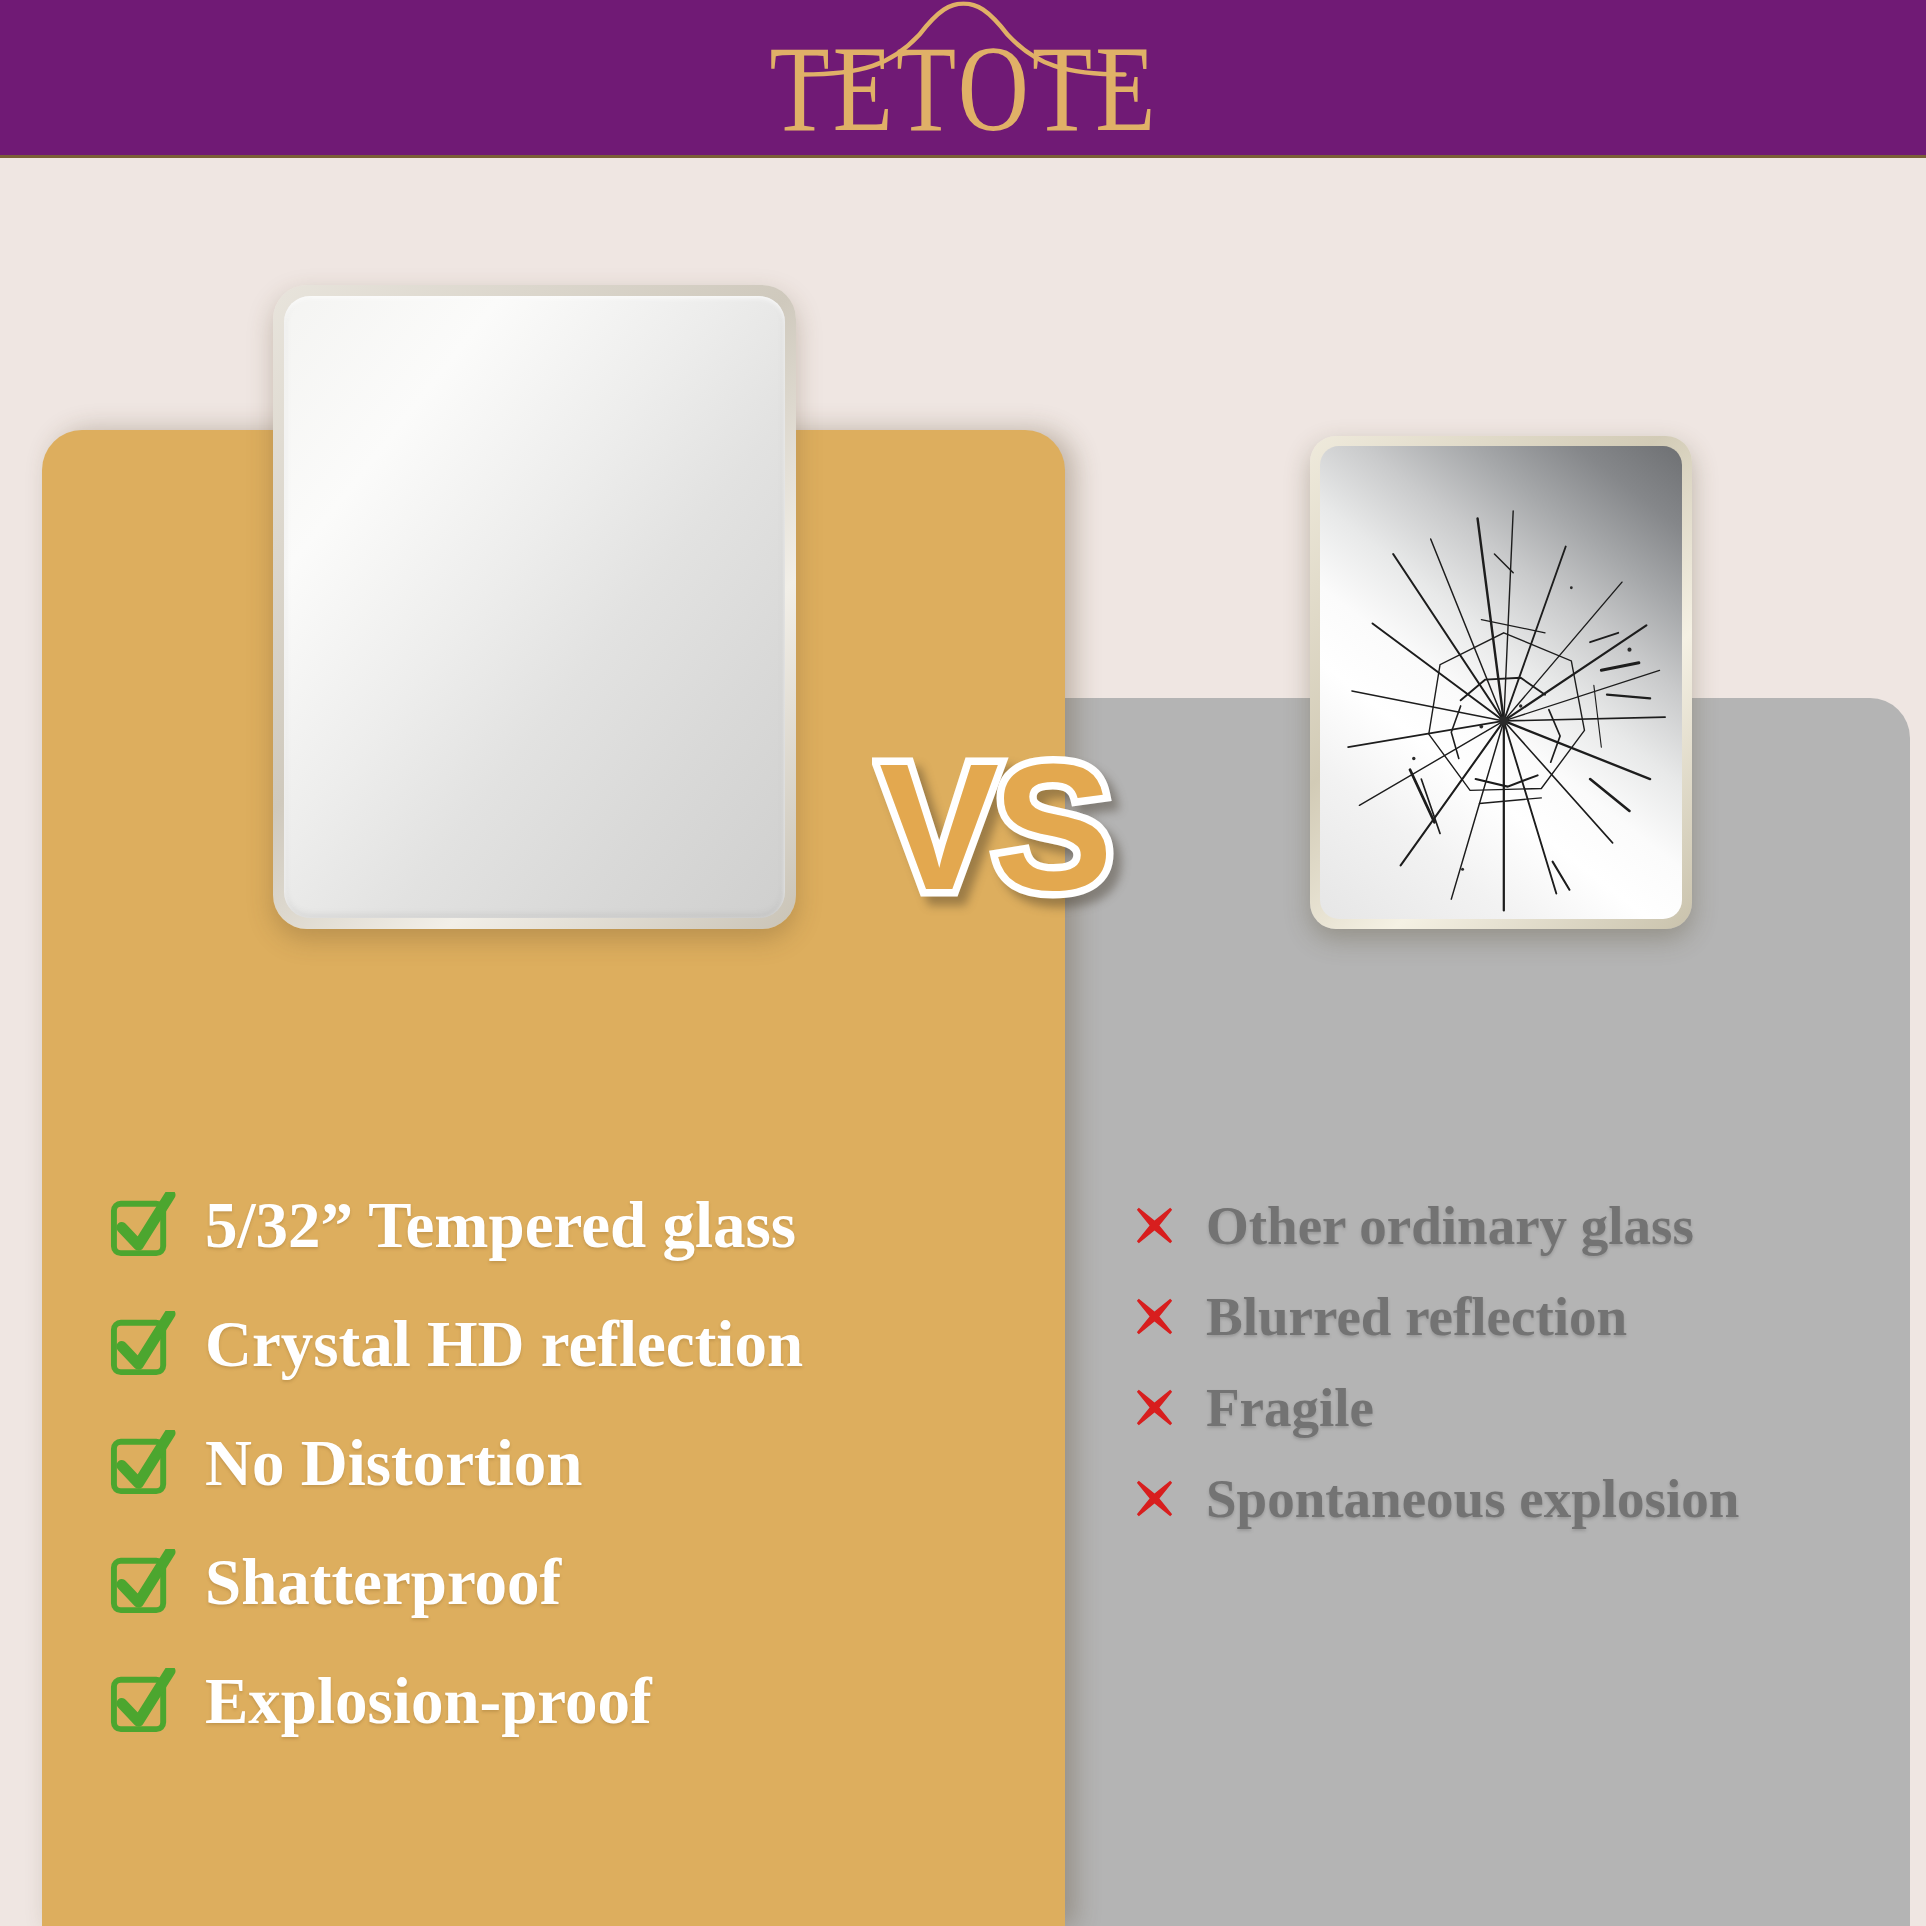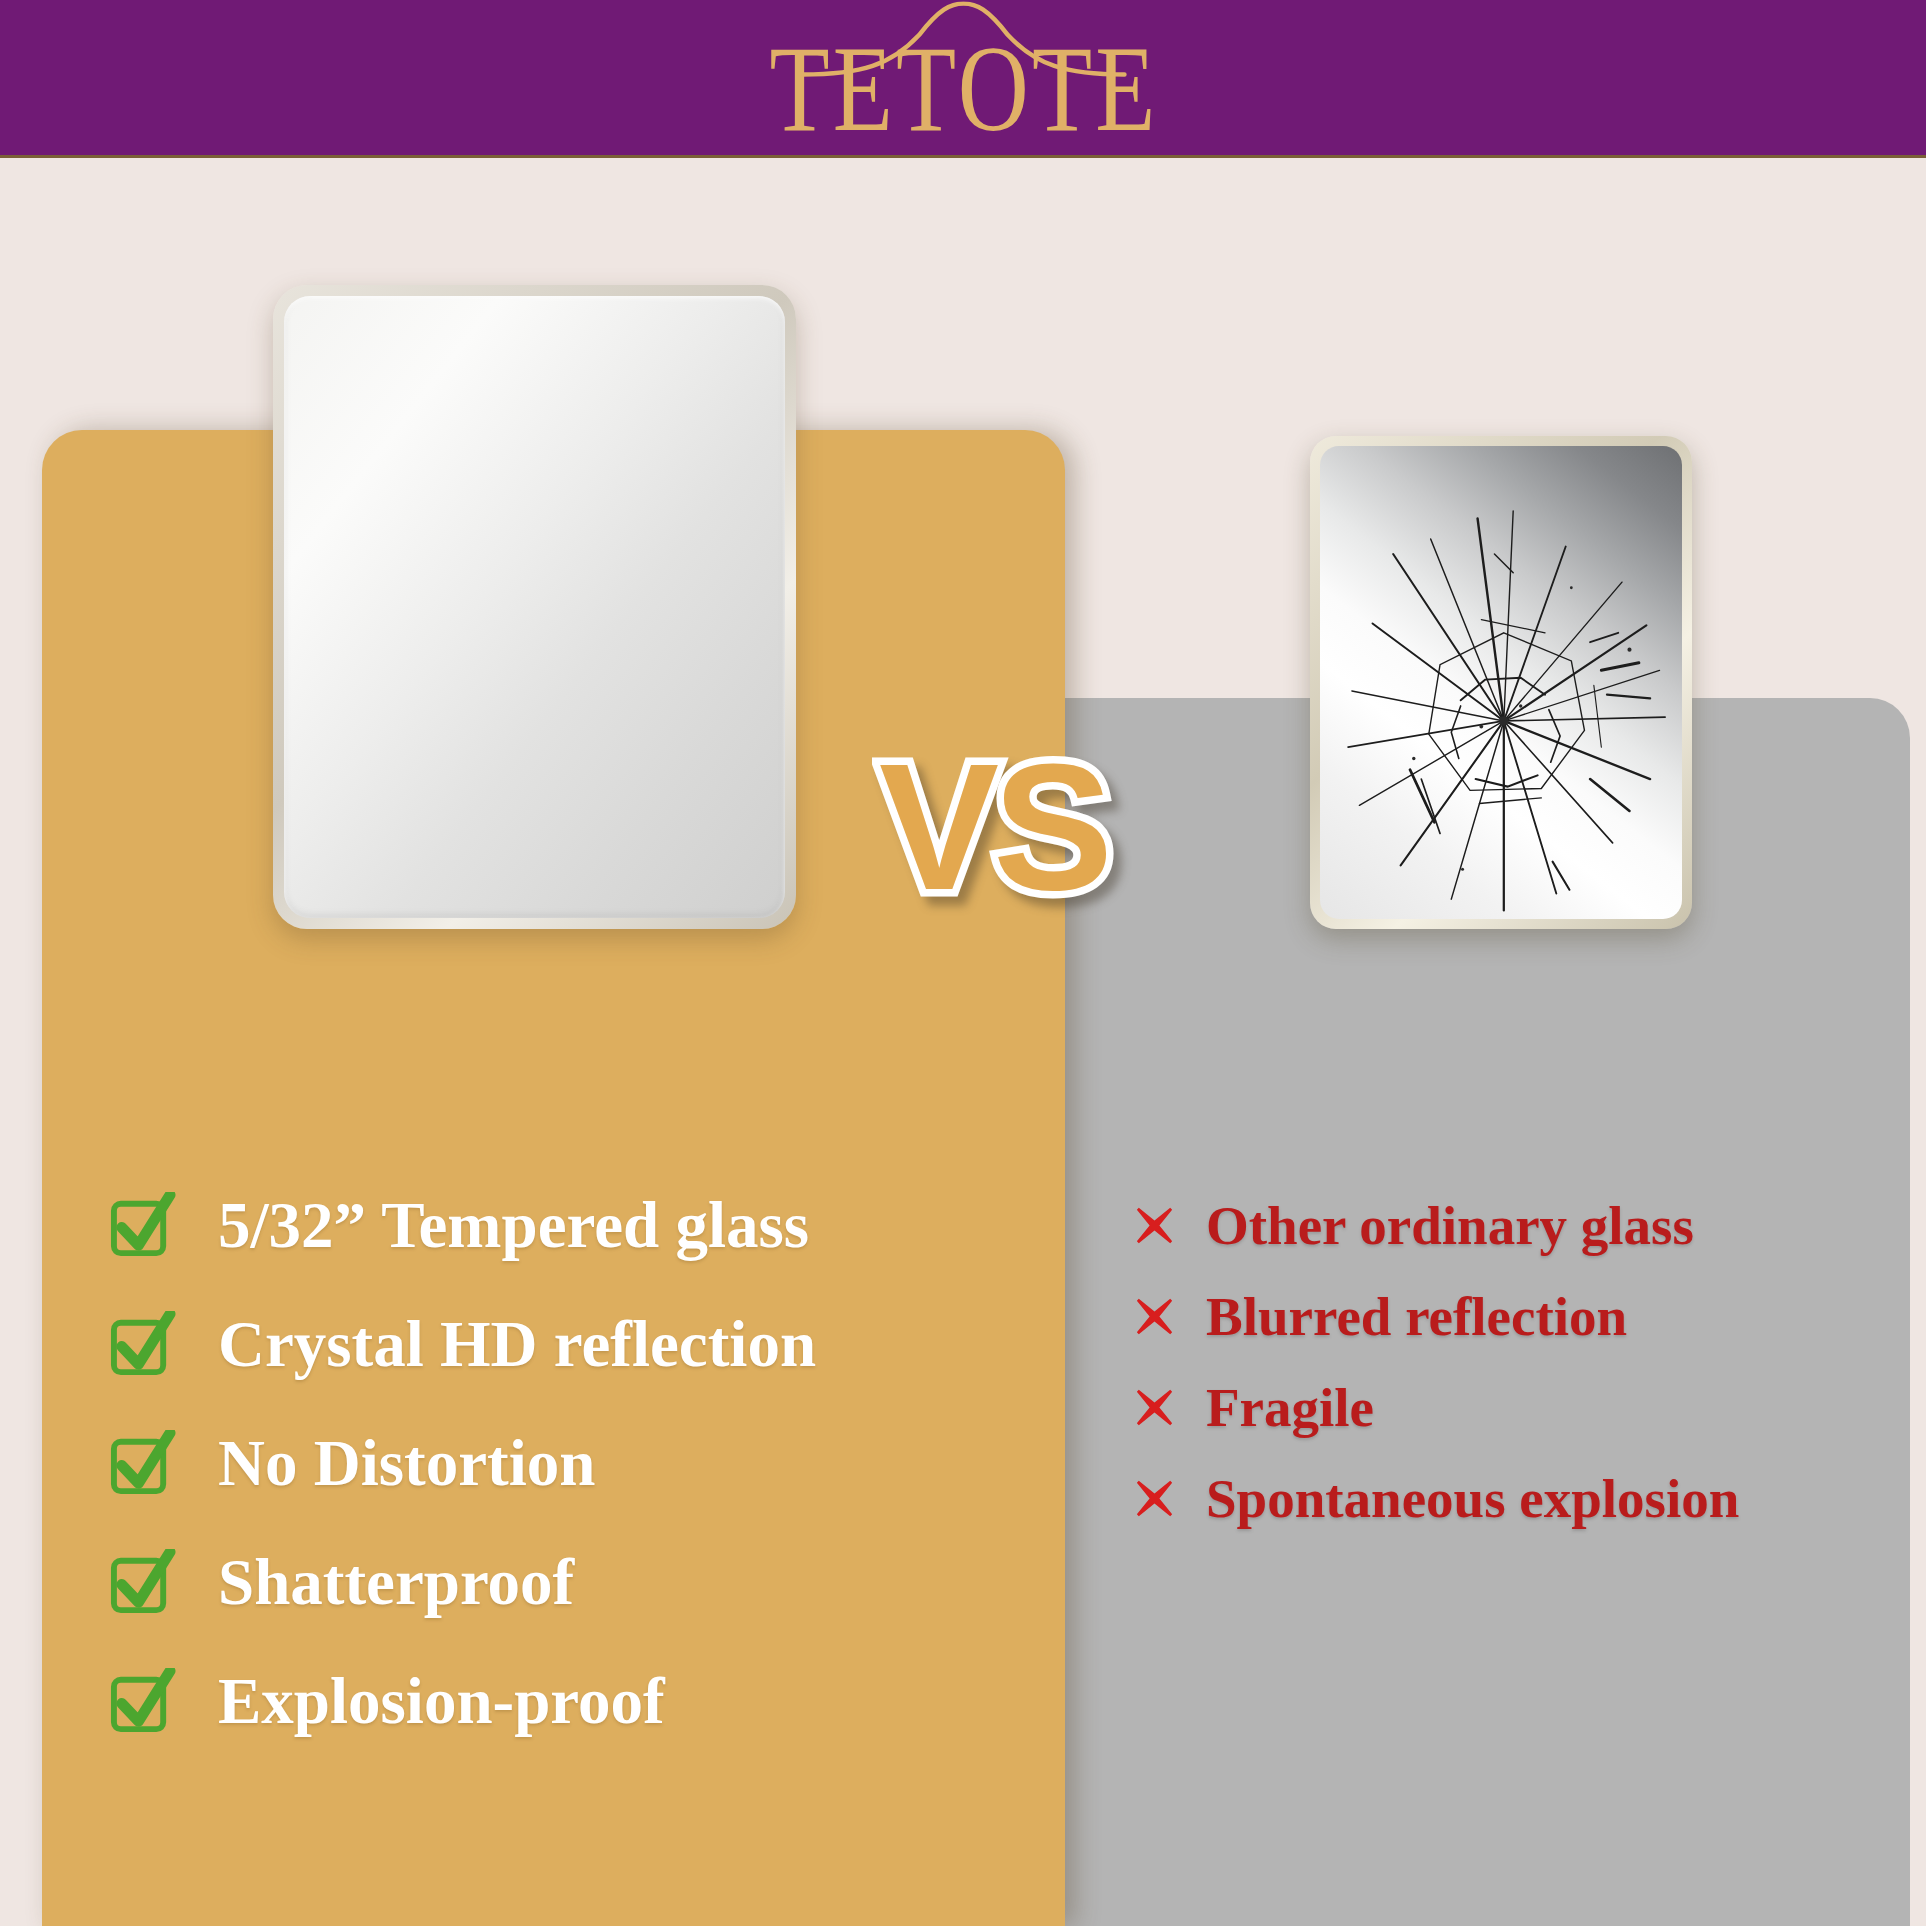--- a/index.html
+++ b/index.html
@@ -128,21 +128,21 @@
     white-space:nowrap;
   }
 
   
   #pros-list{
     position:absolute; left:109px; top:1166px;
     width:891px; z-index:50;
   }
   .pro-row{
     display:flex; align-items:center;
-    gap:42px; height:119px;
+    gap:29px; height:119px;
   }
   .check-icon{ flex:0 0 auto; width:67px; height:67px; position:relative; }
   .pro-label{
     font-family:"Liberation Serif", serif;
     font-weight:bold;
     font-size:65px;
     color:#FFFFFF;
     white-space:nowrap;
     text-shadow:0 2px 3px rgba(120,85,30,0.25);
   }
@@ -153,21 +153,21 @@
   }
   .con-row{
     display:flex; align-items:center;
     gap:26px; height:91px;
   }
   .x-icon{ flex:0 0 auto; width:51px; height:51px; position:relative; }
   .con-label{
     font-family:"Liberation Serif", serif;
     font-weight:bold;
     font-size:55px;
-    color:#b91c1c;
+    color:#737373;
     white-space:nowrap;
     text-shadow:0 2px 3px rgba(90,90,90,0.30);
   }
 </style>
 </head>
 <body>
 
 <div id="brand-header">
   <div id="brand-logo">
     <svg id="brand-arch" viewBox="0 0 330 80">

